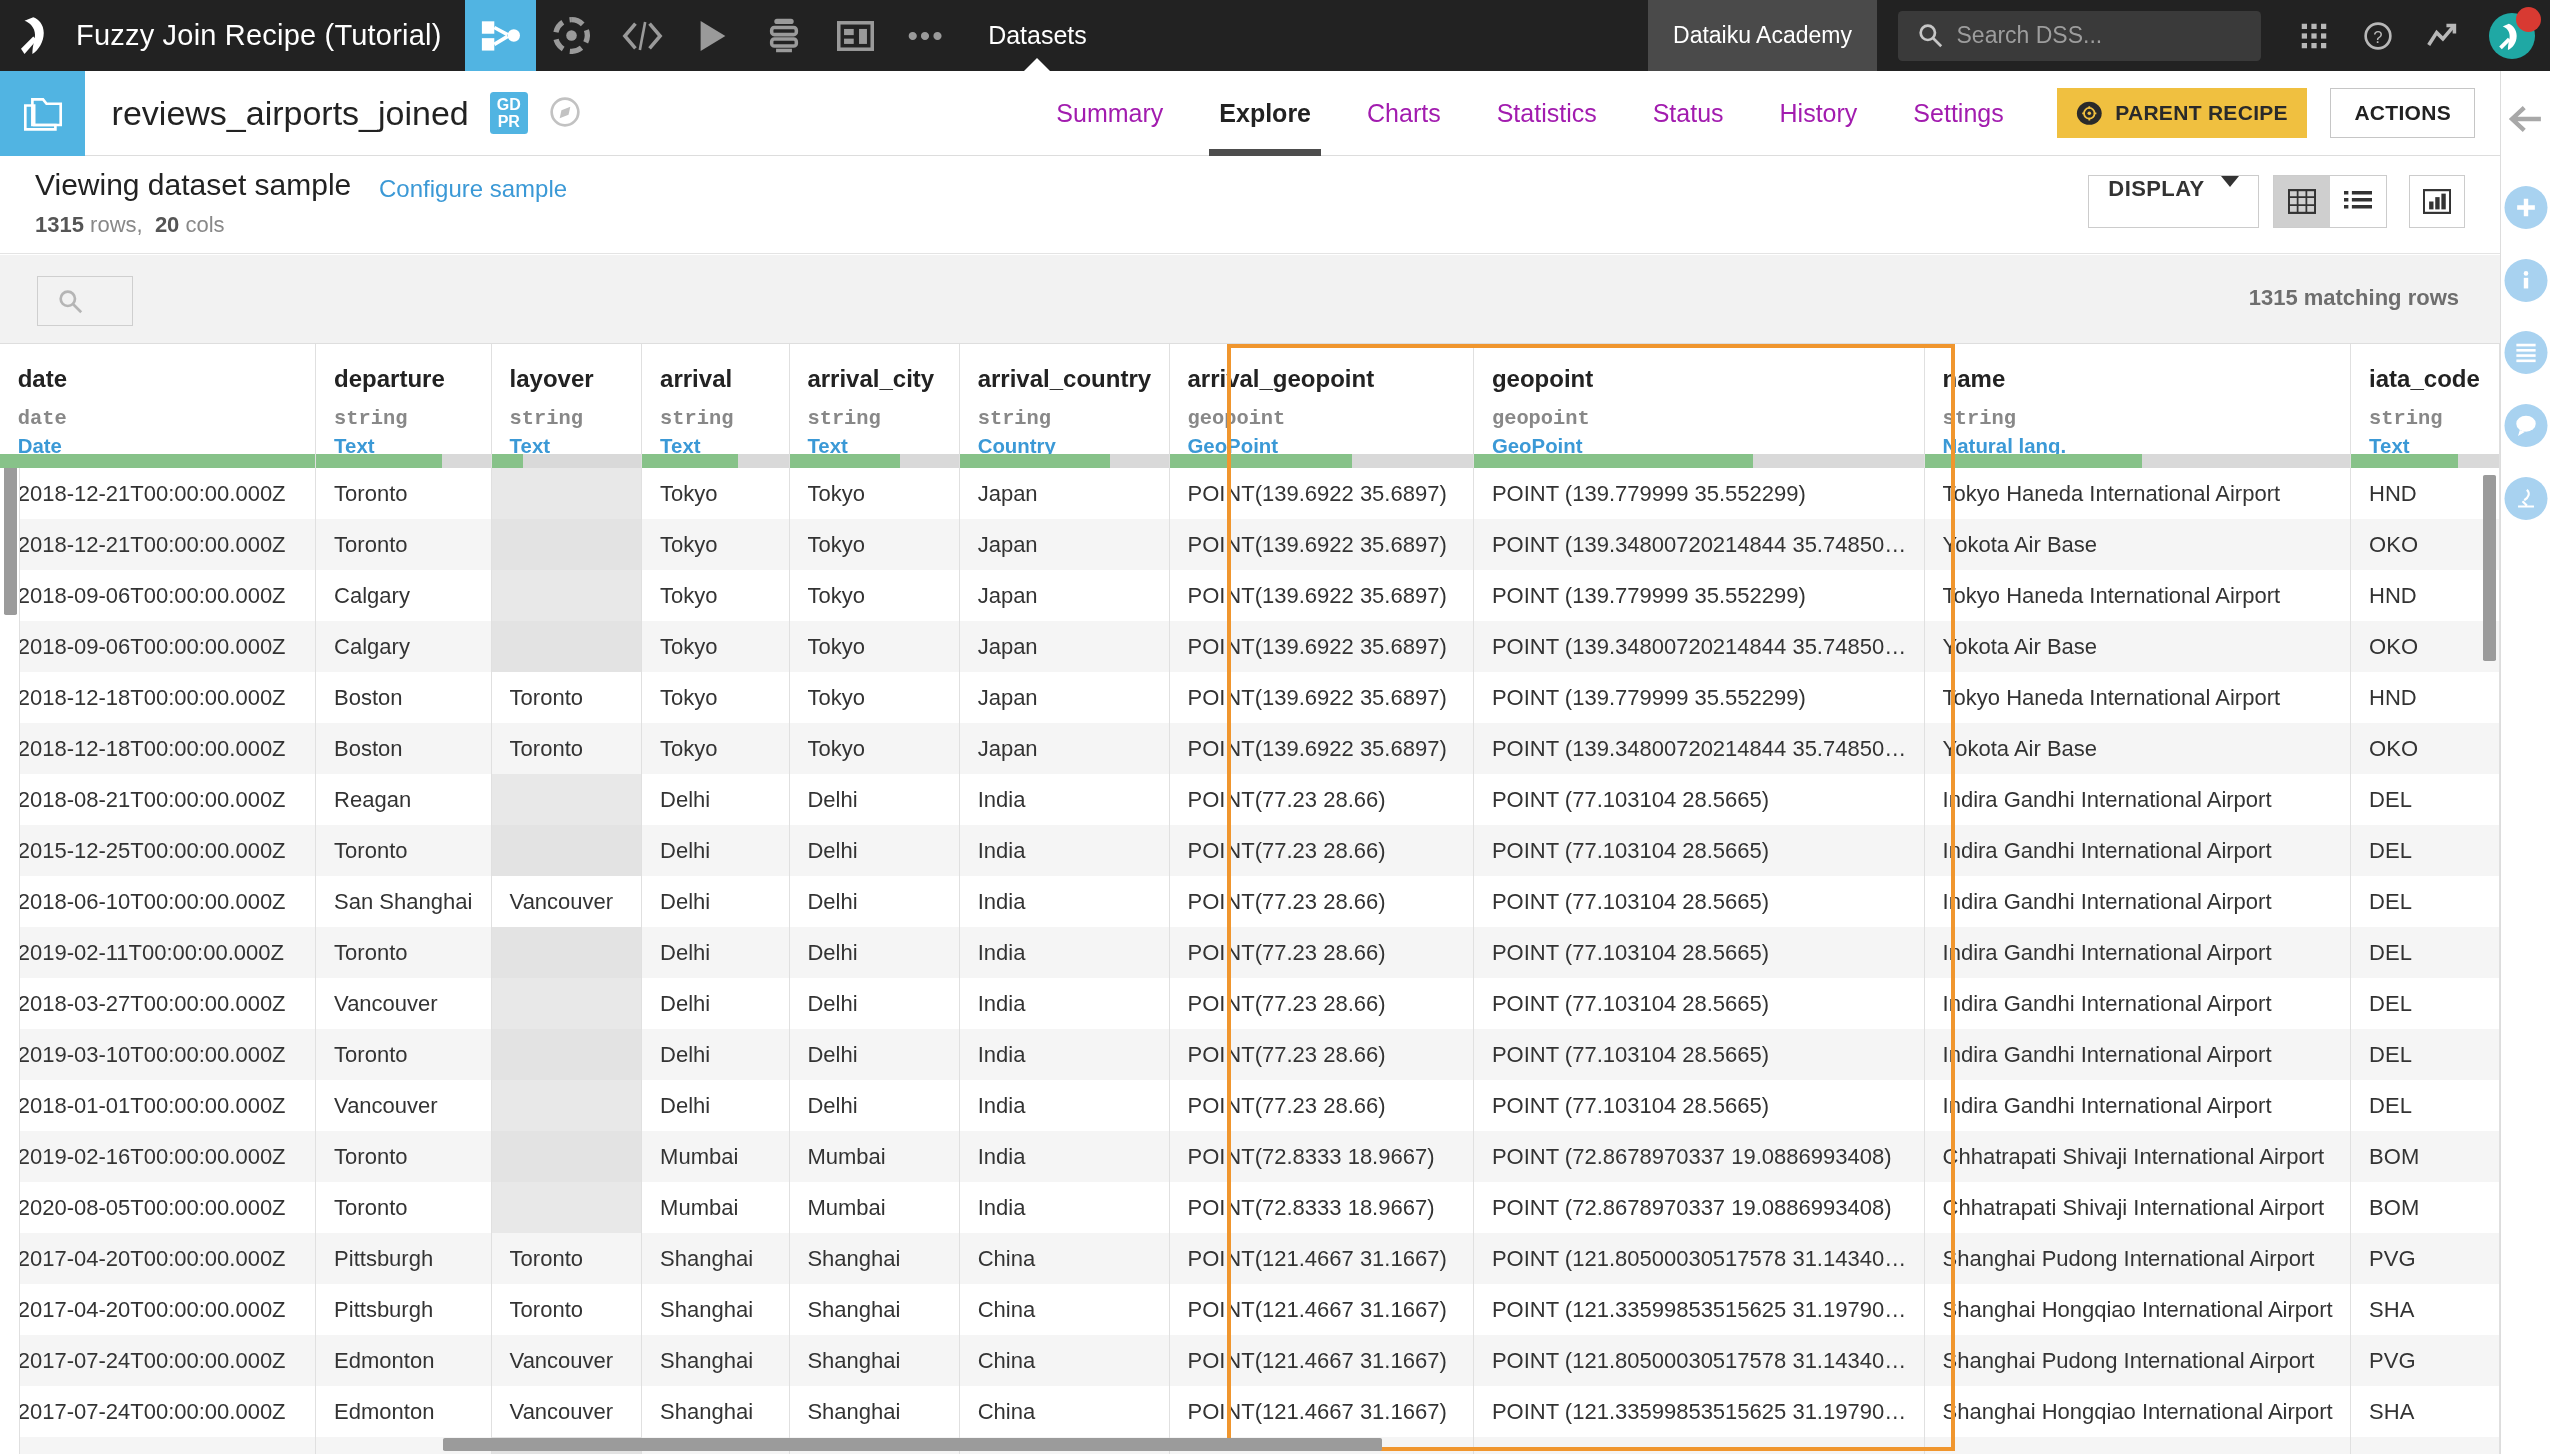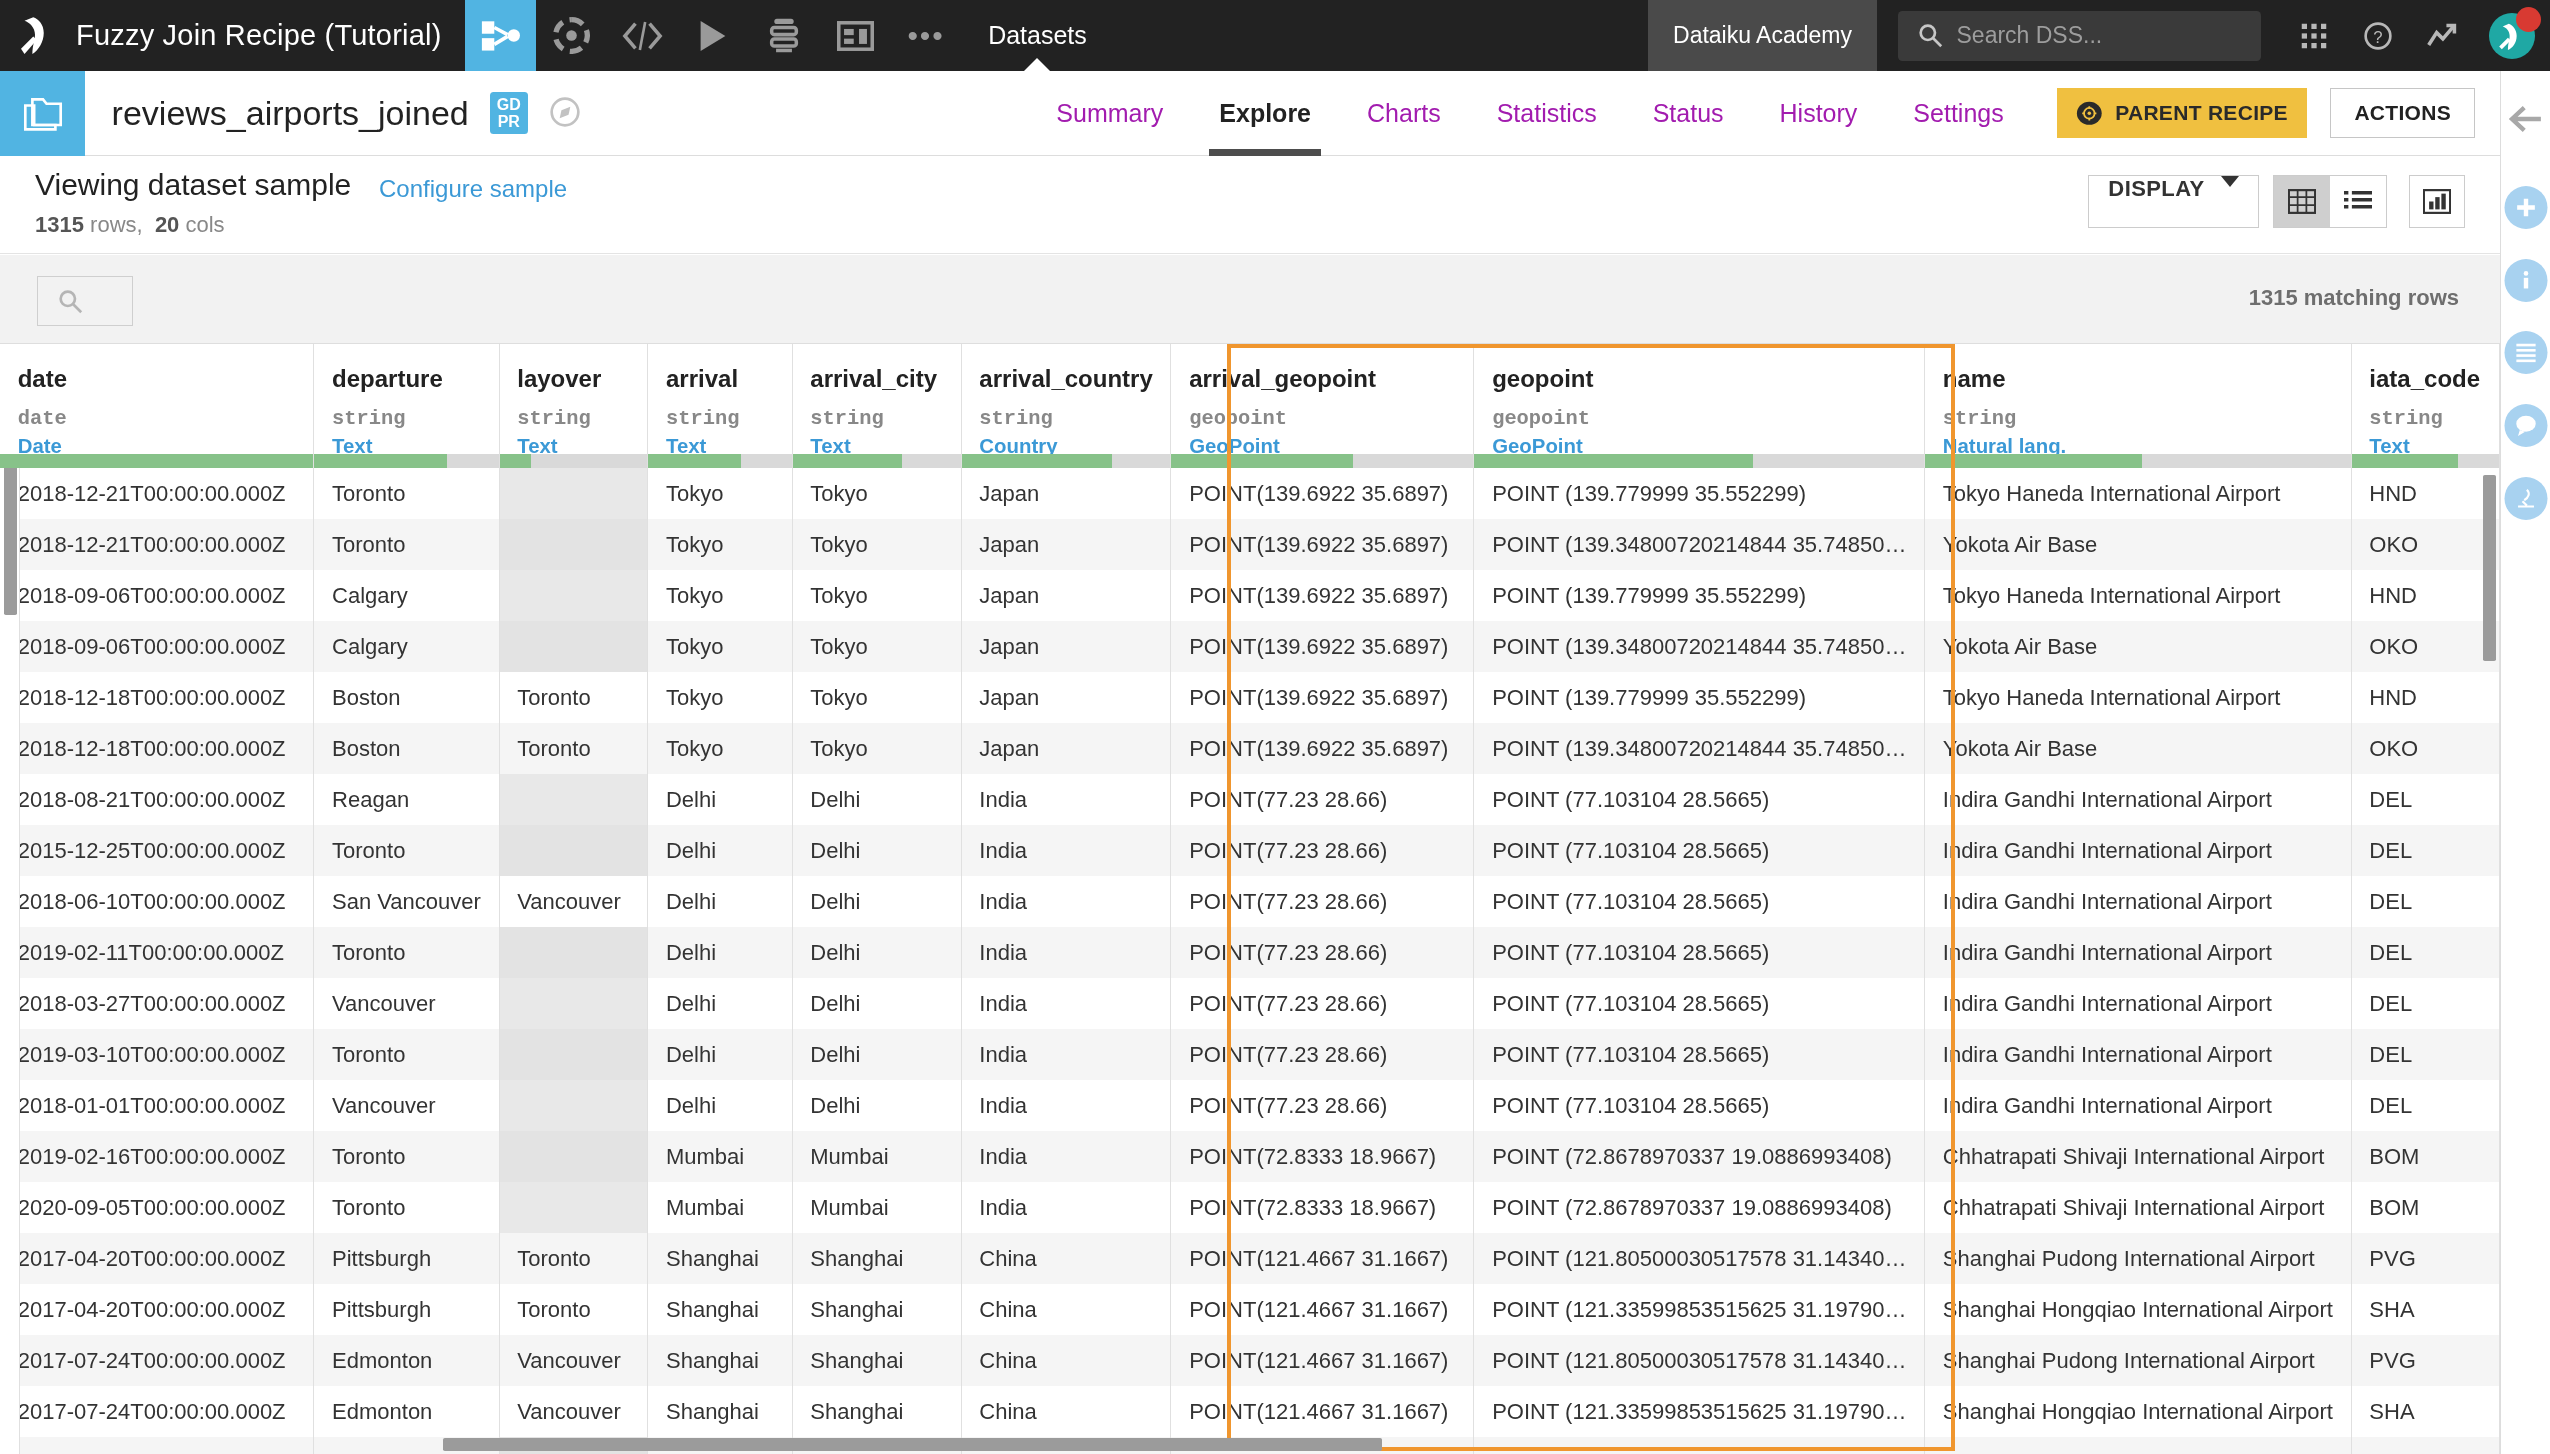--- a/index.html
+++ b/index.html
@@ -653,21 +653,21 @@
           <td style="width: 177px;">Delhi</td>
           <td style="width: 182px;">Delhi</td>
           <td style="width: 182px;">India</td>
           <td style="width: 319px;">POINT(77.23 28.66)</td>
           <td style="width: 407px;">POINT (77.103104 28.5665)</td>
           <td style="width: 398px;">Indira Gandhi International Airport</td>
           <td style="width: 151px;">DEL</td>
         </tr>
         <tr class="odd">
           <td style="width: 336px;">2018-06-10T00:00:00.000Z</td>
-          <td style="width: 177px;">San Vancouver</td>
+          <td style="width: 177px;">San Shanghai</td>
           <td style="width: 168px;">Vancouver</td>
           <td style="width: 177px;">Delhi</td>
           <td style="width: 182px;">Delhi</td>
           <td style="width: 182px;">India</td>
           <td style="width: 319px;">POINT(77.23 28.66)</td>
           <td style="width: 407px;">POINT (77.103104 28.5665)</td>
           <td style="width: 398px;">Indira Gandhi International Airport</td>
           <td style="width: 151px;">DEL</td>
         </tr>
         <tr class="even">
@@ -724,21 +724,21 @@
           <td class="empty" style="width: 168px;"></td>
           <td style="width: 177px;">Mumbai</td>
           <td style="width: 182px;">Mumbai</td>
           <td style="width: 182px;">India</td>
           <td style="width: 319px;">POINT(72.8333 18.9667)</td>
           <td style="width: 407px;">POINT (72.8678970337 19.0886993408)</td>
           <td style="width: 398px;">Chhatrapati Shivaji International Airport</td>
           <td style="width: 151px;">BOM</td>
         </tr>
         <tr class="odd">
-          <td style="width: 336px;">2020-09-05T00:00:00.000Z</td>
+          <td style="width: 336px;">2020-08-05T00:00:00.000Z</td>
           <td style="width: 177px;">Toronto</td>
           <td class="empty" style="width: 168px;"></td>
           <td style="width: 177px;">Mumbai</td>
           <td style="width: 182px;">Mumbai</td>
           <td style="width: 182px;">India</td>
           <td style="width: 319px;">POINT(72.8333 18.9667)</td>
           <td style="width: 407px;">POINT (72.8678970337 19.0886993408)</td>
           <td style="width: 398px;">Chhatrapati Shivaji International Airport</td>
           <td style="width: 151px;">BOM</td>
         </tr>

